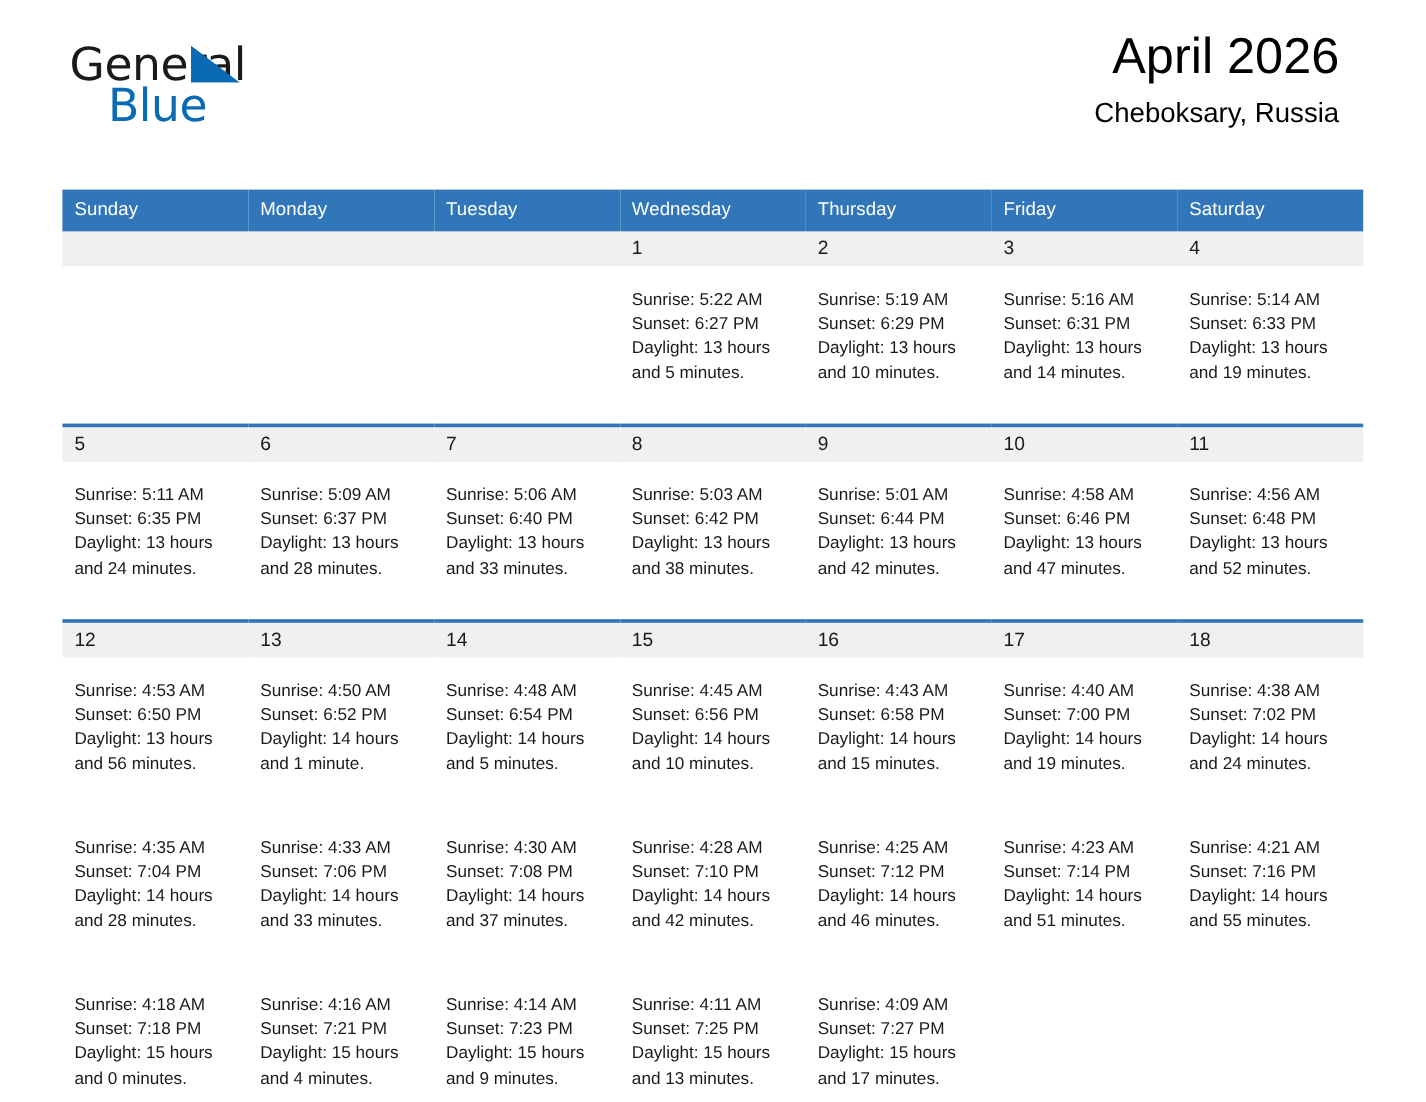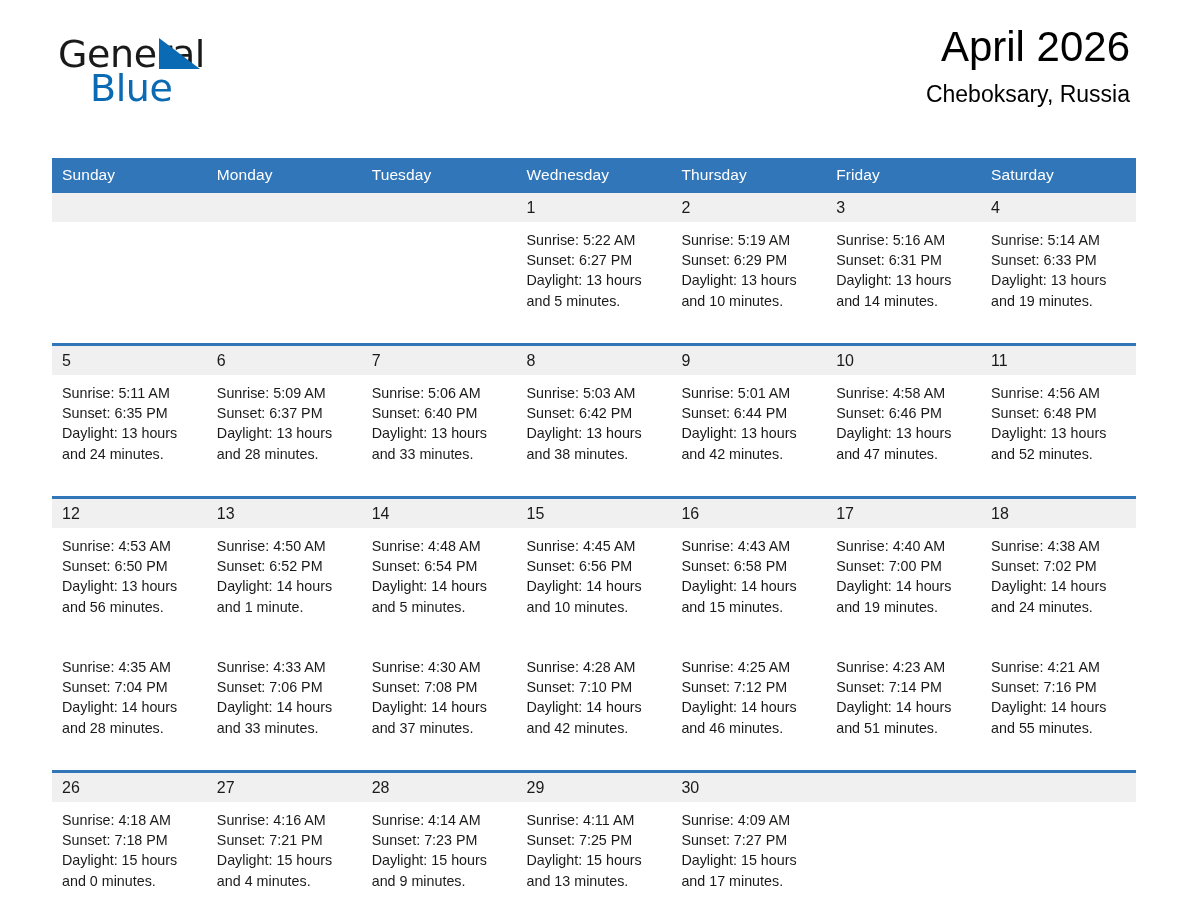--- a/index.html
+++ b/index.html
@@ -66,21 +66,21 @@
     font-size: 38px;
     line-height: 40px;
     letter-spacing: -0.4px;
     color: #0a6ab4;
     font-family: "DejaVu Sans", sans-serif;
     font-weight: 400;
   }
 
   .title-block {
     position: absolute;
-    right: 6px;
+    right: 20px;
     top: 22px;
     text-align: right;
   }
   .cal-title {
     font-size: 42px;
     line-height: 50px;
     font-weight: 400;
     color: #000;
     letter-spacing: 0px;
     white-space: nowrap;
@@ -128,21 +128,21 @@
     color: #1a1a1a;
     vertical-align: top;
     height: 20px;
   }
   tr.daynum-row.with-rule td {
     border-top: 3px solid #3176b8;
   }
 
   tr.detail-row td {
     background: #ffffff;
-    padding: 8px 8px 12px 10px;
+    padding: 18px 8px 12px 10px;
     vertical-align: top;
     height: 101px;
   }
 
   .cell-lines {
     font-size: 14.3px;
     line-height: 20.2px;
     color: #1a1a1a;
     white-space: nowrap;
   }
@@ -422,29 +422,20 @@
             </td>
             <td>
               <div class="cell-lines">
                 <div>Sunrise: 4:21 AM</div>
                 <div>Sunset: 7:16 PM</div>
                 <div>Daylight: 14 hours</div>
                 <div>and 55 minutes.</div>
               </div>
             </td>
           </tr>
-          <tr class="daynum-row with-rule">
-            <td>26</td>
-            <td>27</td>
-            <td>28</td>
-            <td>29</td>
-            <td>30</td>
-            <td></td>
-            <td></td>
-          </tr>
           <tr class="detail-row">
             <td>
               <div class="cell-lines">
                 <div>Sunrise: 4:18 AM</div>
                 <div>Sunset: 7:18 PM</div>
                 <div>Daylight: 15 hours</div>
                 <div>and 0 minutes.</div>
               </div>
             </td>
             <td>

